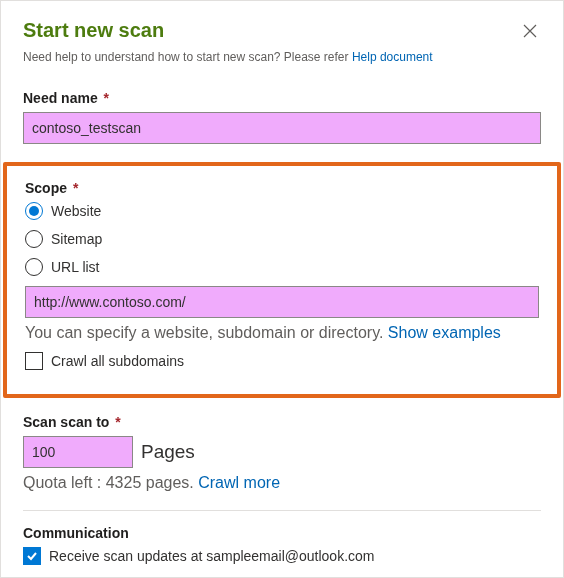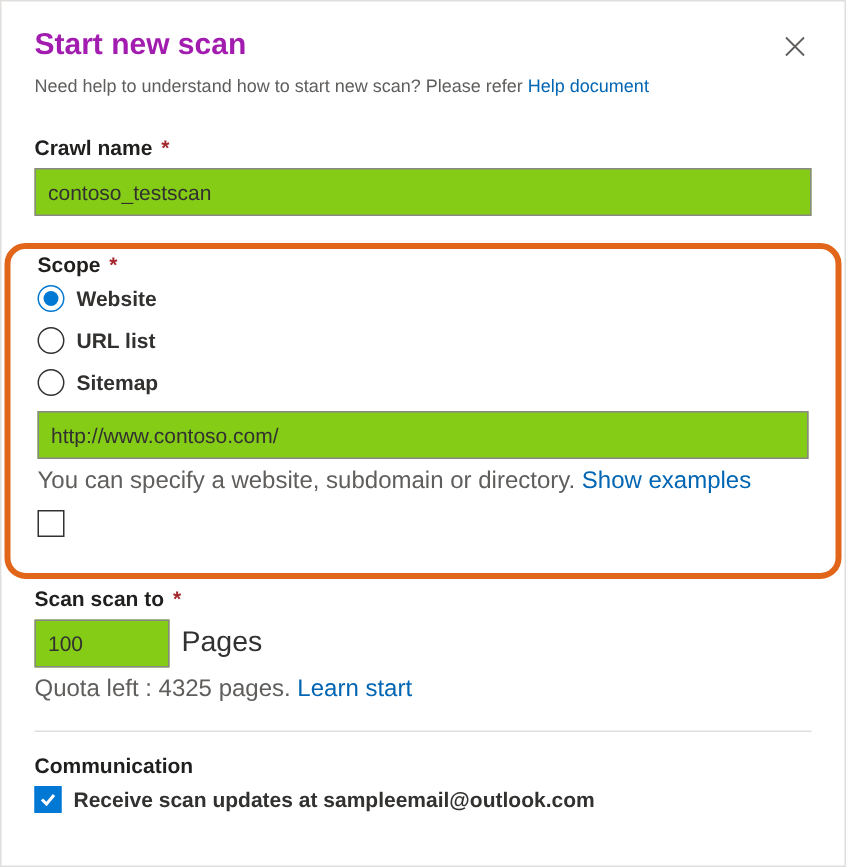--- a/index.html
+++ b/index.html
@@ -20,21 +20,21 @@
   }
   .header-row {
     display: flex;
     justify-content: space-between;
     align-items: flex-start;
   }
   .title {
     font-size: 20px;
     font-weight: 600;
     margin: 0 0 8px 0;
-    color: #a21caf;
+    color: #4d7c0f;
   }
   .close {
     font-size: 18px;
     color: #605e5c;
     cursor: pointer;
     line-height: 1;
     padding: 4px;
   }
   .subtext {
     color: #605e5c;
@@ -56,44 +56,43 @@
     margin-left: 2px;
   }
   .text-input {
     width: 100%;
     height: 32px;
     border: 1px solid #8a8886;
     padding: 0 8px;
     font-size: 14px;
     font-family: inherit;
     color: #323130;
-    background: #84cc16;
+    background: #f0abfc;
   }
   .text-input.small {
-    width: 90px;
+    width: 110px;
   }
   .section {
     margin-bottom: 18px;
   }
   .highlight-box {
     border: 4px solid #e2661a;
-    border-radius: 14px;
-    padding: 2px 16px 14px 16px;
+    border-radius: 2px;
+    padding: 14px 16px 14px 16px;
     margin-left: -20px;
     margin-right: -20px;
-    margin-bottom: 5px;
+    margin-bottom: 16px;
   }
   .highlight-inner {
     padding: 0 2px;
   }
   .radio-row, .check-row {
     display: flex;
     align-items: center;
     margin-bottom: 10px;
-    font-weight: bold;
   }
   .radio {
     width: 18px;
     height: 18px;
     border: 1px solid #323130;
     border-radius: 50%;
     margin-right: 8px;
     display: inline-flex;
     align-items: center;
     justify-content: center;
@@ -170,71 +169,72 @@
         </svg>
     </span>
   </div>
 
   <div class="subtext">
     <span>Need help to understand how to start new scan? Please refer </span><span class="link">Help document</span>
   </div>
 
   <div class="section">
     <div class="label">
-      <span>Crawl name</span>
+      <span>Need name</span>
       <span class="req">*</span>
     </div>
     <input type="text" class="text-input" value="contoso_testscan" style="">
   </div>
 
   <div class="highlight-box">
     <div class="highlight-inner">
       <div class="label">
         <span>Scope</span>
         <span class="req">*</span>
       </div>
 
       <div class="radio-row">
         <span class="radio selected"></span>
         <span class="radio-label">Website</span>
       </div>
       <div class="radio-row">
         <span class="radio"></span>
-        <span class="radio-label">URL list</span>
+        <span class="radio-label">Sitemap</span>
       </div>
       <div class="radio-row">
         <span class="radio"></span>
-        <span class="radio-label">Sitemap</span>
+        <span class="radio-label">URL list</span>
       </div>
 
       <input type="text" class="text-input" value="http://www.contoso.com/" style="">
 
       <div class="helper">
         <span>You can specify a website, subdomain or directory. </span><span class="link">Show examples</span>
       </div>
 
       <div class="check-row">
         <span class="checkbox">
           
         </span>
+        <span>Crawl all subdomains</span>
       </div>
     </div>
   </div>
 
   <div class="section">
     <div class="label">
       <span>Scan scan to</span>
       <span class="req">*</span>
     </div>
     <div class="inline-row">
       <input type="text" class="text-input small" value="100" style="">
       <span class="unit">Pages</span>
     </div>
     <div class="helper">
-      <span>Quota left : 4325 pages. </span><span class="link">Learn start</span>
+      <span>Quota left : 4325 pages. </span><span class="link">Crawl more</span>
     </div>
   </div>
 
   <hr class="divider">
 
   <div class="section">
     <div class="label">Communication</div>
     <div class="check-row">
       <span class="checkbox checked">
         <svg viewBox="0 0 12 12">

